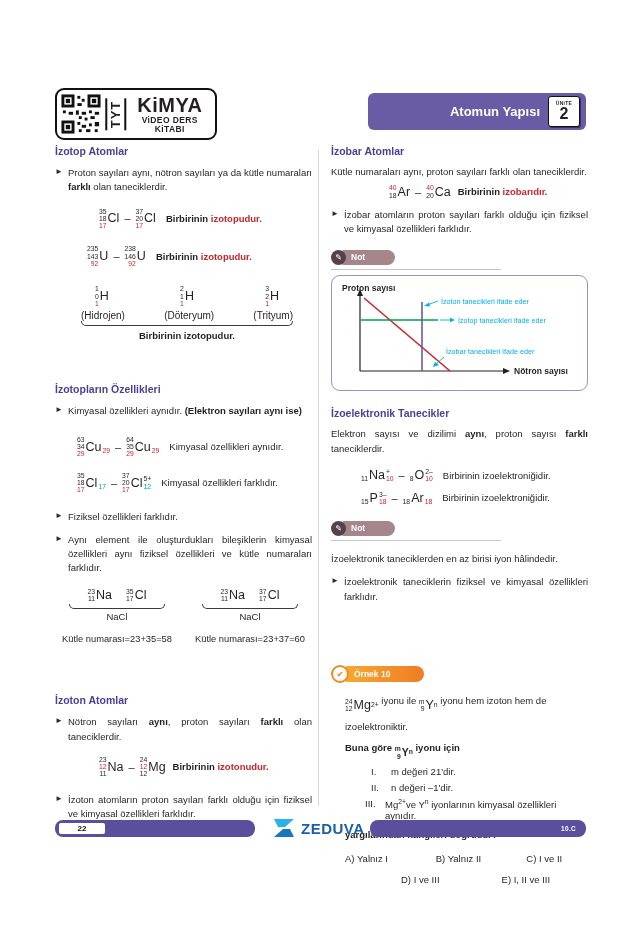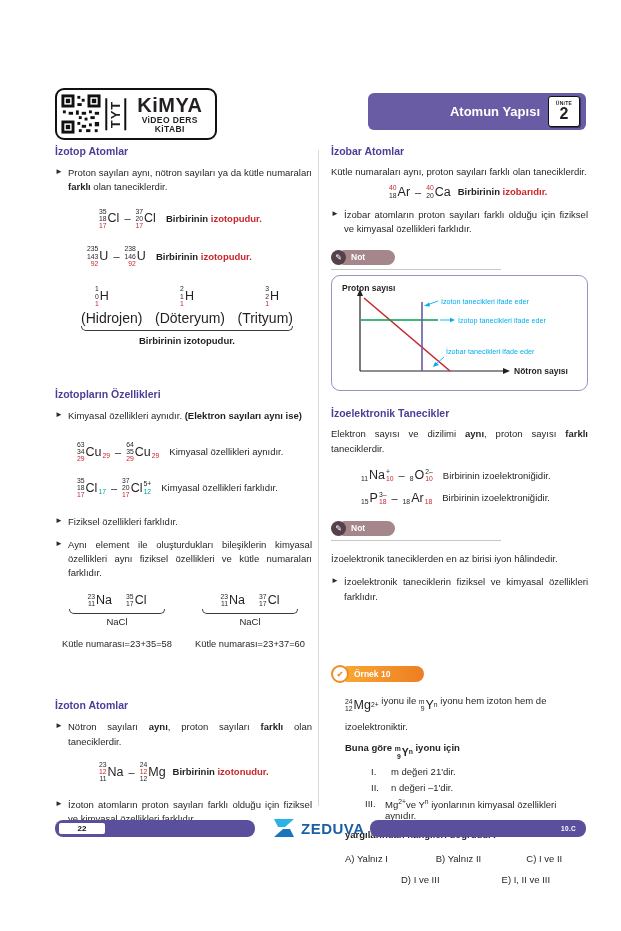--- a/index.html
+++ b/index.html
@@ -42,21 +42,21 @@
   .stk{display:inline-flex;flex-direction:column;align-items:flex-end;font-size:6.8px;line-height:1.08;margin-right:1px;}
   .sym{font-size:12.5px;}
   .post{display:inline-flex;flex-direction:column;align-items:flex-start;font-size:6.8px;line-height:1.08;margin-left:1px;}
   .dash{margin:0 5px;font-size:11px;}
   .cap{margin-left:10px;font-weight:700;}
   .capn{margin-left:10px;}
   .brace{height:4px;border:1px solid #3a3a3a;border-top:none;border-radius:0 0 7px 7px;}
   
   .hgroup{margin-top:18px;margin-left:26px;width:212px;}
   .hrow{display:flex;justify-content:space-between;padding:0 14px;}
-  .hnames{display:flex;justify-content:space-between;font-size:14px;margin-top:3px;}
+  .hnames{display:flex;justify-content:space-between;font-size:10px;margin-top:3px;}
   .hcap{text-align:center;font-weight:700;font-size:9.5px;margin-top:4px;}
   
   .naclrow{display:flex;justify-content:space-between;margin-top:12px;padding:0 2px;}
   .naclgrp{width:120px;text-align:center;}
   .naclnucs{display:flex;justify-content:center;gap:14px;}
   .compound{font-size:9.5px;margin-top:2px;}
   .massline{font-size:9.3px;margin-top:12px;}
   
   .notewrap{margin-top:13px;width:170px;border-bottom:1px solid #c6c6c6;padding-bottom:4px;}
   .note-badge{display:flex;align-items:center;height:16px;}

